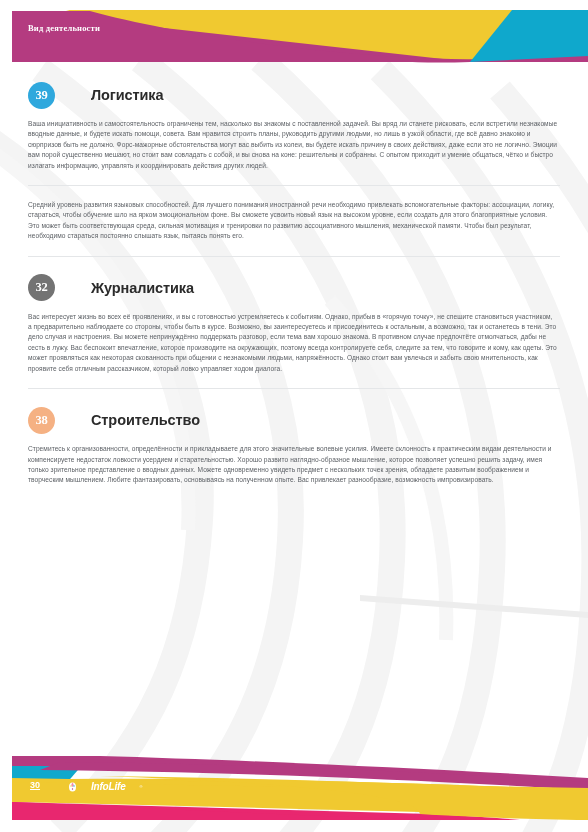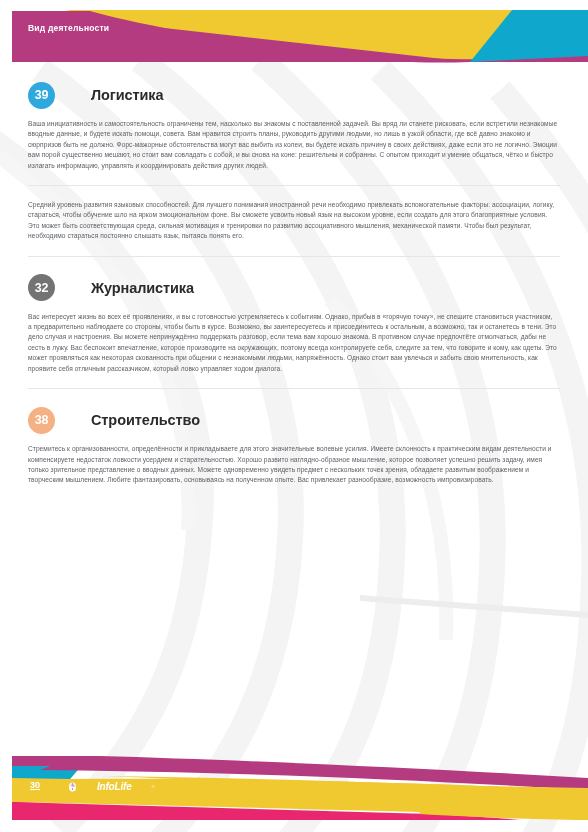--- a/index.html
+++ b/index.html
@@ -39,20 +39,21 @@
   .top-banner-title {
     position: absolute;
     left: 28px;
     top: 23px;
     font-size: 8.5px;
     font-weight: bold;
     color: #ffffff;
     letter-spacing: 0.2px;
     z-index: 5;
     white-space: nowrap;
+    font-family: Liberation Serif, serif;
   }
 
   
   .content {
     position: absolute;
     left: 0;
     top: 78px;
     width: 588px;
     z-index: 2;
   }
@@ -73,20 +74,21 @@
     height: 27px;
     border-radius: 50%;
     display: flex;
     align-items: center;
     justify-content: center;
     color: #ffffff;
     font-size: 12.5px;
     font-weight: bold;
     flex: 0 0 auto;
     letter-spacing: -0.3px;
+    font-family: Liberation Serif, serif;
   }
   .section-title {
     margin-left: 36px;
     font-size: 14.5px;
     font-weight: bold;
     color: #2b2b2b;
     letter-spacing: -0.1px;
   }
   .section-body {
     font-size: 6.6px;
@@ -122,21 +124,21 @@
     z-index: 6;
     text-decoration: underline;
   }
   .logo {
     position: absolute;
     left: 68px;
     bottom: 40px;
     z-index: 6;
     display: flex;
     align-items: center;
-    gap: 20px;
+    gap: 14px;
   }
   .logo-mark {
     width: 9px;
     height: 10px;
     flex: 0 0 auto;
   }
   .logo-text {
     font-size: 10px;
     font-weight: bold;
     font-style: italic;

